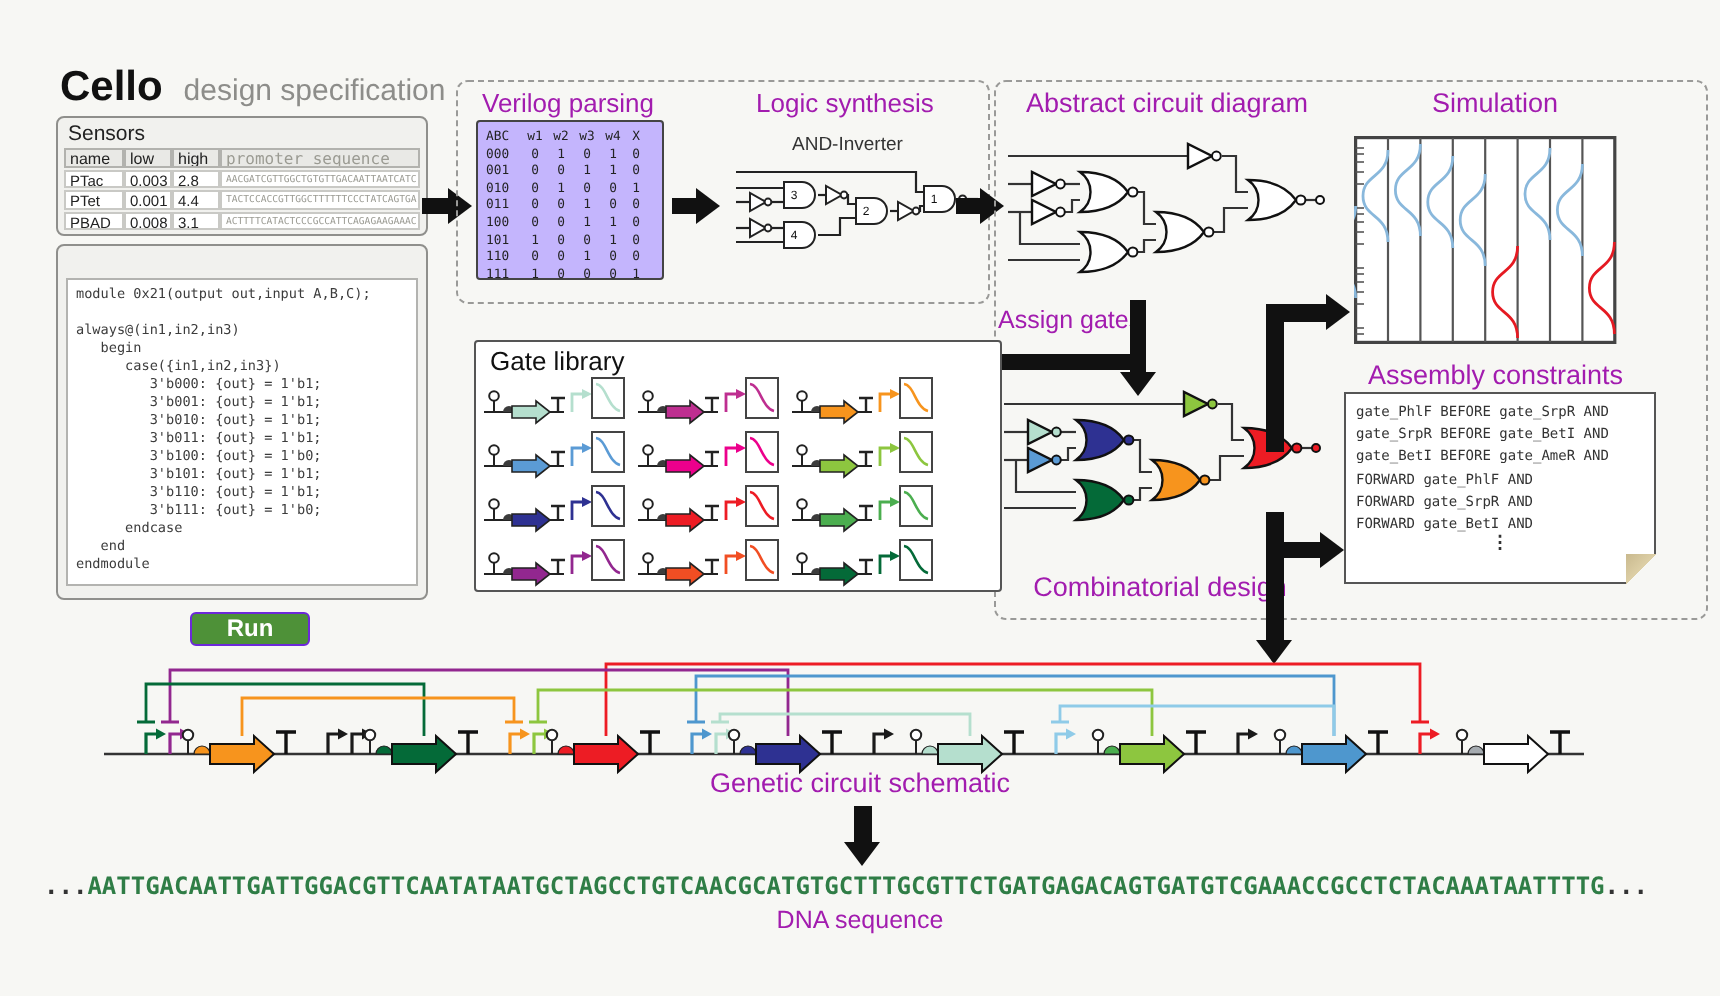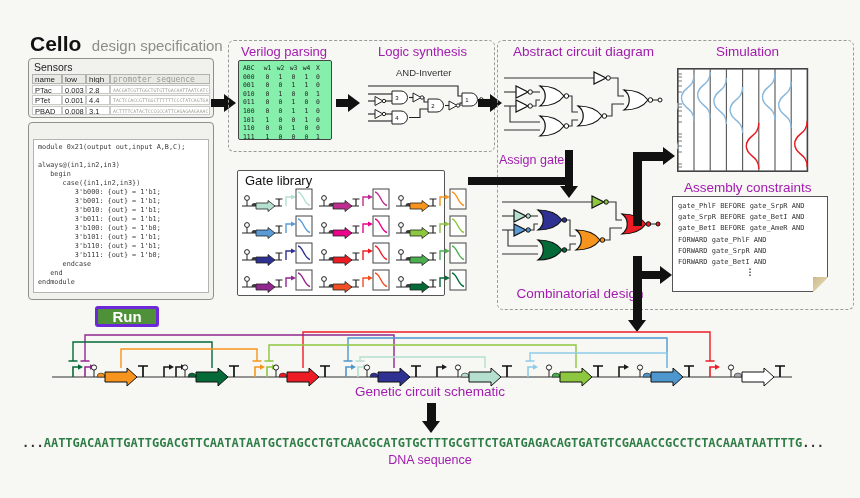--- a/index.html
+++ b/index.html
@@ -14,23 +14,23 @@
   .tri-d{position:absolute;width:0;height:0;border-left:9px solid transparent;border-right:9px solid transparent;border-top:12px solid #111;}
   
   .s-table{position:absolute;left:3px;top:15px;right:3px;font-size:7.5px;color:#222;}
   .s-row{display:flex;margin-bottom:1px;}
   .s-cell{border:0.8px solid #c9c9c5;background:#fff;padding:0 2px;height:9.5px;line-height:9.5px;box-sizing:border-box;overflow:hidden;white-space:nowrap;}
   .s-head .s-cell{background:#e9e9e6;border-color:#b2b2ae;font-size:8px;}
   .sc-name{width:30px;}.sc-low{width:24px;}.sc-high{width:24px;}.sc-seq{flex:1;font-family:"DejaVu Sans Mono",monospace;font-size:4.8px;color:#9b9b93;line-height:9.5px;}
   
   .codebox{position:absolute;left:4px;top:16px;width:176px;height:154px;background:#fff;border:1px solid #b3b3b0;box-sizing:border-box;}
   .codebox pre{margin:0;padding:3px 4px;font-family:"DejaVu Sans Mono",monospace;font-size:6.8px;line-height:9px;color:#3c3c3c;}
-  .runbtn{position:absolute;background:#4e9138;border:3px solid #6d28d9;border-radius:3px;color:#fff;font-size:15px;font-weight:bold;text-align:center;line-height:15px;}
+  .runbtn{position:absolute;background:#4e9138;border:1px solid #6d28d9;border-radius:3px;color:#fff;font-size:12px;font-weight:bold;text-align:center;line-height:15px;}
   
-  .truth{position:absolute;background:#86efac;border:1.2px solid #444;border-radius:2px;font-family:"DejaVu Sans Mono",monospace;font-size:6.4px;color:#222;padding:3px 4px;box-sizing:border-box;}
+  .truth{position:absolute;background:#c4b5fd;border:1.2px solid #444;border-radius:2px;font-family:"DejaVu Sans Mono",monospace;font-size:6.4px;color:#222;padding:3px 4px;box-sizing:border-box;}
   .t-row{display:flex;line-height:8.6px;}
   .t-c0{width:18px;}.t-c{width:13px;text-align:center;}.t-cx{width:10px;text-align:center;}
   
   .asmbox{position:absolute;background:#fff;border:1.2px solid #555;font-family:"DejaVu Sans Mono",monospace;font-size:7px;line-height:11.2px;color:#333;padding:4px 5px;box-sizing:border-box;}
   .asm-dots{text-align:center;font-weight:bold;line-height:8px;font-size:9px;}
   .dogear{position:absolute;right:-1px;bottom:-1px;width:15px;height:15px;background:linear-gradient(to top left,#f7f7f4 49%,#ddcfa6 50%,#c9b98e 100%);}
   .glbox{position:absolute;background:#fff;border:1.3px solid #555;border-radius:2px;box-sizing:border-box;}
   .gl-title{position:absolute;left:7px;top:2px;font-size:13px;color:#111;}
   .dna-line{position:absolute;font-family:"DejaVu Sans Mono",monospace;font-weight:bold;font-size:12px;letter-spacing:0px;white-space:nowrap;}
   .lbl-c{text-align:center;}
@@ -294,21 +294,21 @@
       <path d="M98,6 C98,20 85.5,18 85.5,29 C85.5,40 98,38 98,52" stroke="#89B8DC" stroke-width="1.4" fill="none"></path>
       <path d="M114.2,14 C114.2,28 101.7,26 101.7,37 C101.7,48 114.2,46 114.2,60" stroke="#89B8DC" stroke-width="1.4" fill="none"></path>
       <path d="M130.2,53 C130.2,67 117.69999999999999,65 117.69999999999999,76 C117.69999999999999,87 130.2,85 130.2,99" stroke="#E51A22" stroke-width="1.4" fill="none"></path>
     </svg>
 
   <div class="sec-title abs" style="left:499px;top:153px;font-size:12.5px;">Assign gates</div>
   <div class="bar" style="left:468px;top:177px;width:104px;height:8px;"></div>
   <div class="bar" style="left:565px;top:150px;width:8px;height:36px;"></div>
   <div class="tri-d" style="left:560px;top:186px;"></div>
 
-  <div class="glbox" style="left:237px;top:170px;width:208px;height:126px;">
+  <div class="glbox" style="left:237px;top:170px;width:264px;height:126px;">
     <div class="gl-title">Gate library</div>
     <div id="glgrid" style="position:absolute;left:2px;top:16px;">
         <div style="position: absolute; left: 0px; top: 0px;"><svg width="74" height="26" viewBox="0 0 74 26">
       <path d="M2,19 H42" stroke="#222" stroke-width="1"></path>
       <path d="M7,19 V13.5" stroke="#222" stroke-width="1"></path>
             <circle cx="7" cy="11" r="2.4" fill="#fff" stroke="#222" stroke-width="1"></circle>
       <path d="M11.5,19 a3,3 0 0 1 6,0 Z" fill="#3c3c3c"></path>
       <polygon points="16,16 28,16 28,13.5 35,19 28,24.5 28,22 16,22" fill="#B5DFCE" stroke="#222" stroke-width="0.8"></polygon>
       <path d="M39,19 V12 M35.5,12 H42.5" stroke="#222" stroke-width="1.2" fill="none"></path>
       <path d="M46,19 V10 H51" stroke="#B5DFCE" stroke-width="1.4" fill="none"></path>

